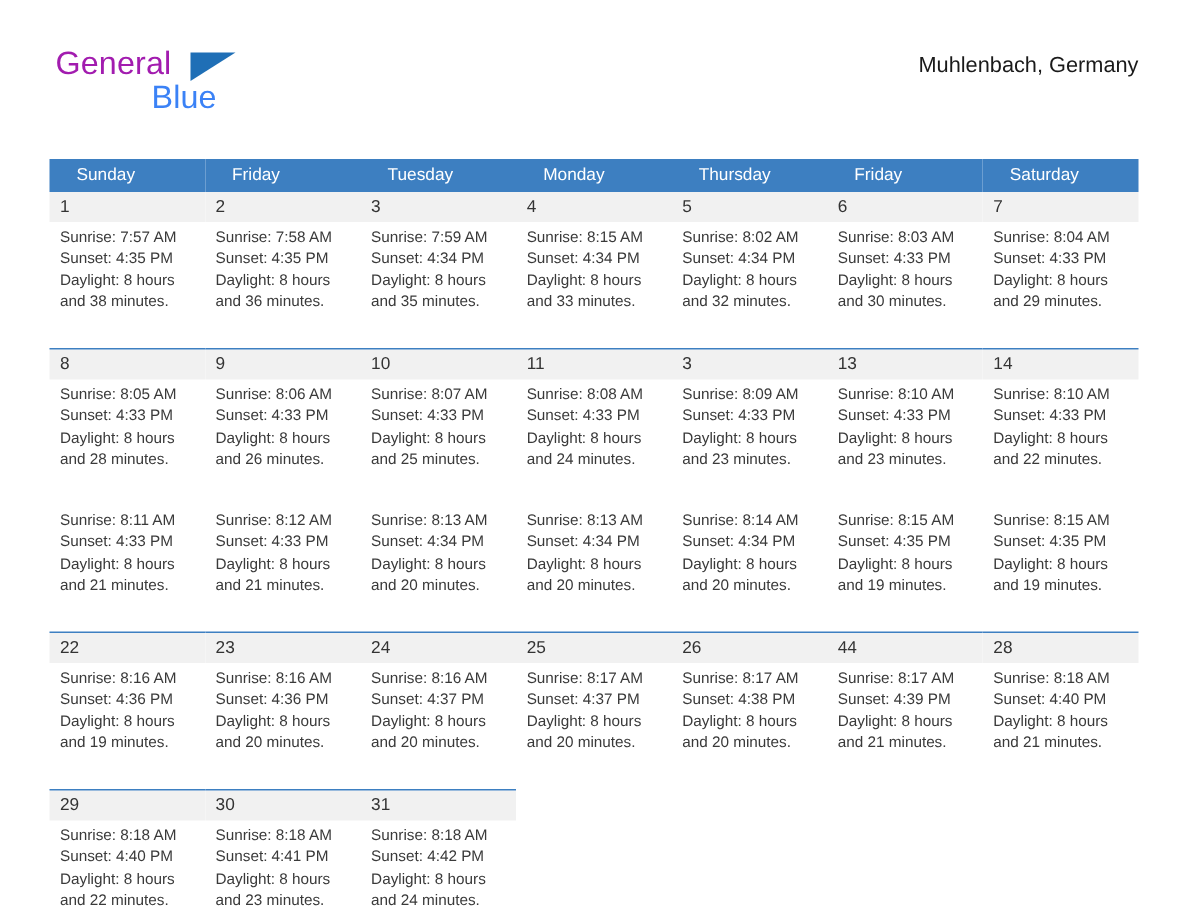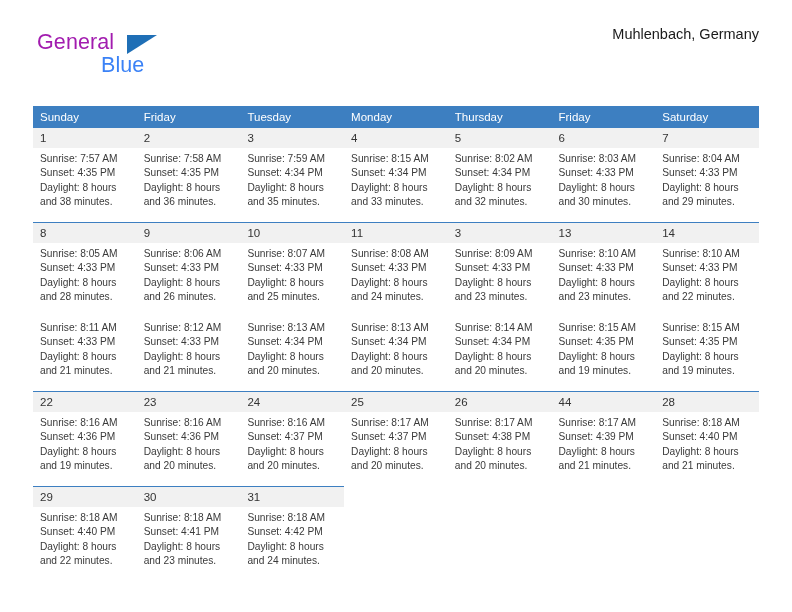--- a/index.html
+++ b/index.html
@@ -73,21 +73,21 @@
     font-size: 30px;
     font-weight: normal;
     color: #1a1a1a;
     line-height: 38px;
     white-space: nowrap;
   }
   .cal-subtitle {
     font-size: 14.5px;
     color: #1a1a1a;
     line-height: 20px;
-    margin-top: 2px;
+    margin-top: 12px;
     white-space: nowrap;
   }
 
   
   .calendar {
     position: absolute;
     left: 33px;
     top: 106px;
     width: 726px;
   }
@@ -95,21 +95,21 @@
     width: 726px;
     border-collapse: collapse;
     table-layout: fixed;
   }
   table.cal th {
     background: #3d7fc1;
     color: #ffffff;
     font-size: 11.5px;
     font-weight: normal;
     text-align: left;
-    padding: 5px 0 5px 7px;
+    padding: 5px 0 5px 18px;
     height: 18px;
     box-sizing: border-box;
   }
   td.daycell {
     vertical-align: top;
     padding: 0;
     width: 103.7px;
   }
   .daynum-row td {
     background: #f1f1f1;
@@ -128,21 +128,21 @@
   .detail {
     padding: 4px 8px 0 7px;
     font-size: 10.2px;
     line-height: 14.3px;
     color: #3a3a3a;
   }
   .detail div {
     white-space: nowrap;
   }
   .week-body td {
-    height: 74px;
+    height: 84px;
     vertical-align: top;
     padding: 0;
   }
   .empty-cell { background: #ffffff; }
 </style>
 </head>
 <body>
 
 <div class="page">
 

